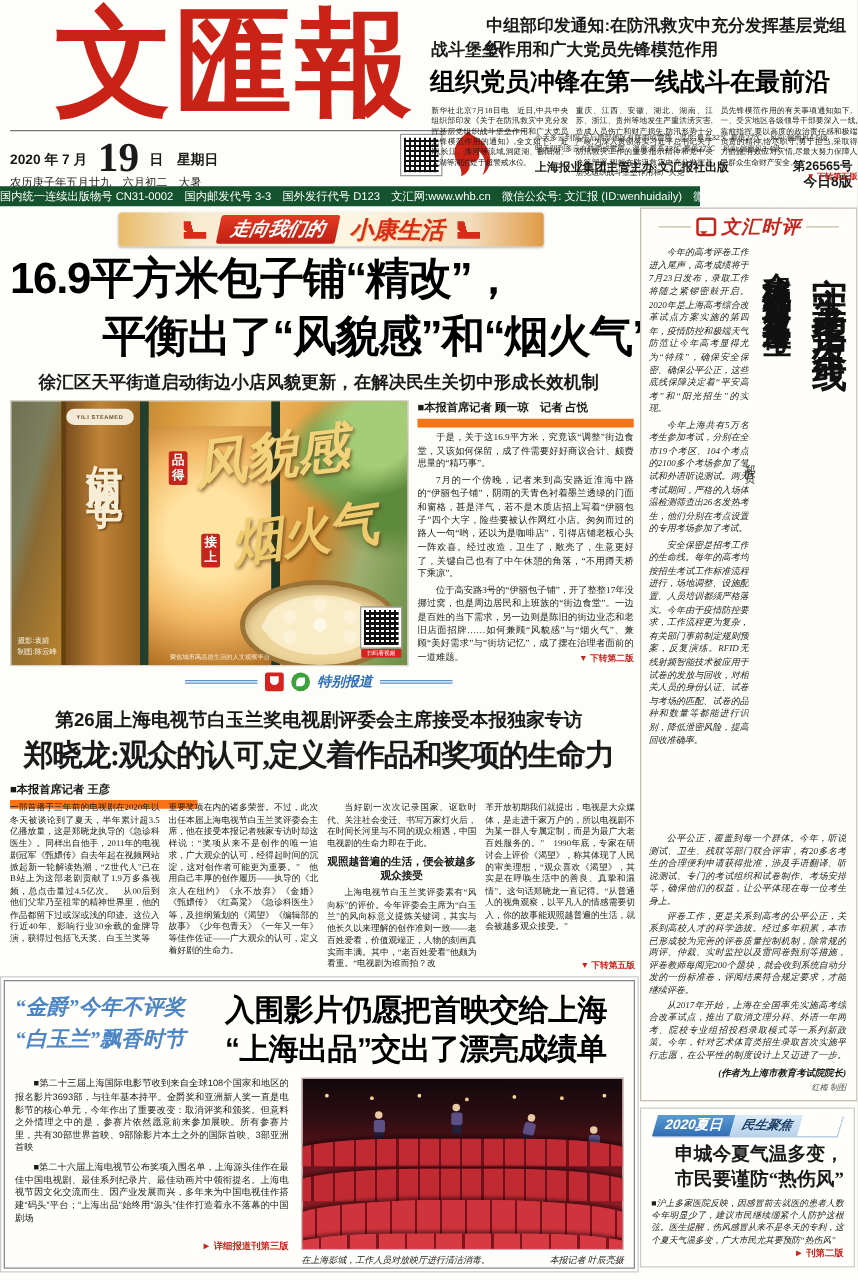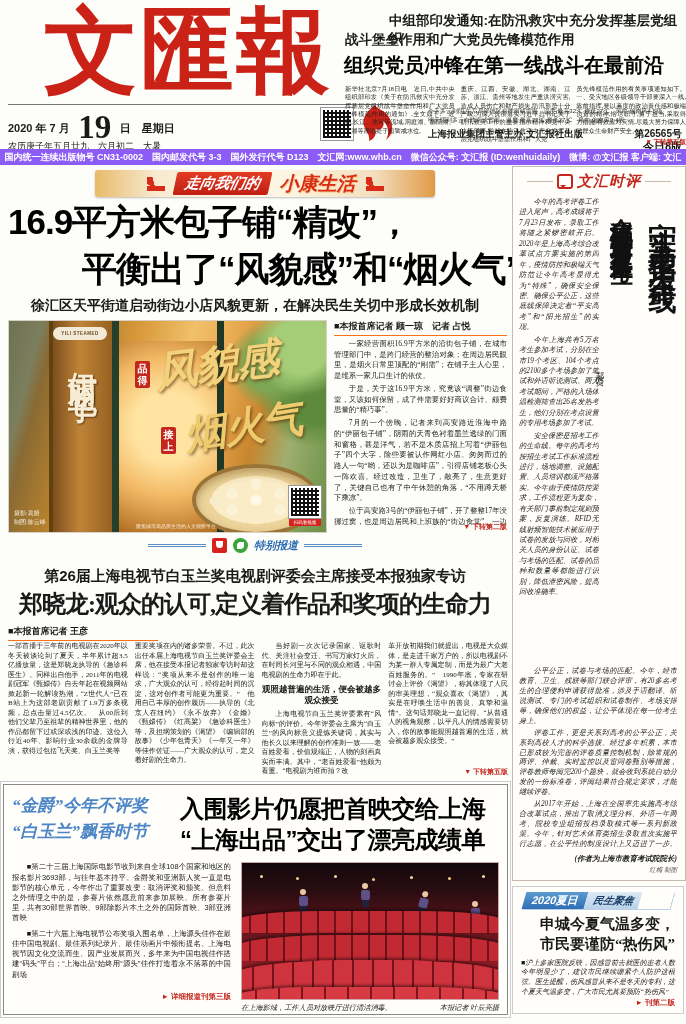--- a/index.html
+++ b/index.html
@@ -25,22 +25,22 @@
       border:2px solid #fff;outline:1px solid #999;}
   #qr-head{left:321px;top:108px;width:28px;height:28px;}
   #logo-head{left:357px;top:104px;width:36px;height:40px;}
   #pub-info{left:428px;top:107px;width:254px;}
   .weather{font-size:6px;line-height:1.5;color:#333;white-space:nowrap;overflow:hidden;}
   #pub-row{display:flex;justify-content:space-between;align-items:flex-start;margin-top:3px;}
   #publisher{font-size:9.5px;font-weight:bold;}
   #issue-col{text-align:right;line-height:1.2;}
   #issue-no{font-size:10px;font-weight:bold;}
   #pages-today{font-size:11px;font-weight:bold;}
-  #red-bar{left:0;top:149px;width:686px;height:16px;background:#8b5cf6;color:#fff;
-      font-size:9px;font-weight:bold;text-align:center;line-height:16px;white-space:nowrap;}
+  #red-bar{left:0;top:149px;width:560px;height:16px;background:#14532d;color:#fff;
+      font-size:9px;font-weight:normal;text-align:center;line-height:16px;white-space:nowrap;}
 
   
   #ts-kicker1{left:389px;top:12px;font-size:13.5px;font-weight:bold;}
   #ts-kicker2{left:345px;top:31px;font-size:13.5px;font-weight:bold;}
   #ts-headline{left:344px;top:52px;width:342px;font-size:20px;font-weight:bold;color:#000;}
   #ts-cols{left:345px;top:85px;width:341px;height:62px;display:flex;gap:6px;}
   .ts-col{flex:1;font-size:6.2px;line-height:1.35;overflow:hidden;}
   #ts-col3{display:flex;flex-direction:column;}
   #ts-col3 .tx{flex:1;overflow:hidden;}
   .jump{color:#c3261c;font-weight:bold;text-align:right;}
@@ -58,21 +58,21 @@
   .xk-deco{width:18px;height:14px;background:
       linear-gradient(to top,#d92c18 0 5px,transparent 5px),
       conic-gradient(from 200deg at 50% 100%,transparent 110deg,#d92c18 111deg 145deg,transparent 146deg);}
 
   
   #bz-h1{left:8px;top:199px;width:500px;font-size:35px;font-weight:bold;letter-spacing:-1px;color:#000;}
   #bz-h2{left:0;top:246px;width:506px;font-size:35px;font-weight:bold;letter-spacing:-1px;color:#000;text-align:right;padding-left:16px;}
   #bz-sub{left:0;top:297px;width:510px;text-align:center;font-size:14px;font-weight:bold;
       font-family:"Liberation Serif","DejaVu Serif",serif;}
   #bz-text{left:334px;top:320px;width:173px;height:212px;}
-  .byline{font-size:9px;font-weight:bold;border-bottom:1px solid #f97316;padding-bottom:2px;margin-bottom:3px;}
+  .byline{font-size:9px;font-weight:bold;border-bottom:7px solid #f97316;padding-bottom:2px;margin-bottom:3px;}
   #bz-paras{height:186px;overflow:hidden;font-size:7.4px;line-height:1.45;}
   #bz-jump{position:absolute;right:0;bottom:0;font-size:7px;}
 
   
   #bz-photo{left:8px;top:320px;width:317px;height:211px;overflow:hidden;border:1px solid #d8d2c6;
       background:linear-gradient(105deg,#6e7152 0%,#7c7f5e 9%,#8a6a33 13%,#b4802e 24%,#d99a3c 36%,
       #f0c06a 50%,#e8a94e 62%,#c8852f 74%,#9fae6f 84%,#7d9c55 93%,#6f8f4a 100%);}
   #bzp-wood{position:absolute;left:40px;top:0;width:60px;height:211px;
       background:linear-gradient(90deg,#7c4f1e,#c08438 45%,#94601f);border-left:4px solid #63410f;
       display:flex;justify-content:center;}
@@ -290,21 +290,20 @@
     <div id="bzp-watermark">聚焦城市高品质生活的人文观察平台</div>
     <div id="bzp-qrwrap">
       <div class="qr" id="bzp-qr"></div>
       <div id="bzp-qrlabel">扫码看视频</div>
     </div>
   </div>
 
   <div class="abs" id="bz-text">
     <div class="byline">■本报首席记者 顾一琼　记者 占悦</div>
     <div id="bz-paras" class="j serif">
-      <p>一家经营面积16.9平方米的沿街包子铺，在城市管理部门中，是跨门经营的整治对象；在周边居民眼里，是烟火日常里顶配的“刚需”；在铺子主人心里，是维系一家几口生计的依仗。</p>
       <p>于是，关于这16.9平方米，究竟该“调整”街边食堂，又该如何保留，成了件需要好好商议合计、颇费思量的“精巧事”。</p>
       <p>7月的一个傍晚，记者来到高安路近淮海中路的“伊丽包子铺”，阴雨的天青色衬着墨兰透绿的门面和窗格，甚是洋气，若不是木质店招上写着“伊丽包子”四个大字，险些要被认作网红小店。匆匆而过的路人一句“哟，还以为是咖啡店”，引得店铺老板心头一阵欢喜。经过改造，卫生了，敞亮了，生意更好了，关键自己也有了中午休憩的角落，“不用蹲天桥下乘凉”。</p>
       <p>位于高安路3号的“伊丽包子铺”，开了整整17年没挪过窝，也是周边居民和上班族的“街边食堂”。一边是百姓的当下需求，另一边则是陈旧的街边业态和老旧店面招牌……如何兼顾“风貌感”与“烟火气”、兼顾“美好需求”与“街坊记忆”，成了摆在治理者面前的一道难题。</p>
 
     </div>
     <div class="jump" id="bz-jump">▼ 下转第二版</div>
   </div>
 
   <div class="abs" id="cmt-box">
     <div id="cmt-header">
@@ -317,21 +316,21 @@
       <p>今年的高考评卷工作进入尾声，高考成绩将于7月23日发布，录取工作将随之紧锣密鼓开启。2020年是上海高考综合改革试点方案实施的第四年，疫情防控和极端天气防范让今年高考显得尤为“特殊”，确保安全保密、确保公平公正，这些底线保障决定着“平安高考”和“阳光招生”的实现。</p>
       <p>今年上海共有5万名考生参加考试，分别在全市19个考区、104个考点的2100多个考场参加了笔试和外语听说测试。两天考试期间，严格的入场体温检测筛查出26名发热考生，他们分别在考点设置的专用考场参加了考试。</p>
       <p>安全保密是招考工作的生命线。每年的高考均按招生考试工作标准流程进行，场地调整、设施配置、人员培训都须严格落实。今年由于疫情防控要求，工作流程更为复杂，有关部门事前制定规则预案，反复演练。RFID无线射频智能技术被应用于试卷的发放与回收，对相关人员的身份认证、试卷与考场的匹配、试卷的品种和数量等都能进行识别，降低泄密风险，提高回收准确率。</p>
     </div>
     <div id="cmt-vert">
       <span id="cmt-v1">守牢高考招考生命线，</span>
       <span id="cmt-v2">全流程确保安全与公平覆盖每位考生</span>
       <span id="cmt-author">郑方贤</span>
     </div>
     <div id="cmt-body" class="j">
-      <p>公平公正，试卷与考场的匹配。今年，经市教育、卫生、残联等部门联合评审，有20多名考生的合理便利申请获得批准，涉及手语翻译、听说测试、专门的考试组织和试卷制作、考场安排等，确保他们的权益，让公平体现在每一位考生身上。</p>
+      <p>公平公正，覆盖到每一个群体。今年，听说测试、卫生、残联等部门联合评审，有20多名考生的合理便利申请获得批准，涉及手语翻译、听说测试、专门的考试组织和试卷制作、考场安排等，确保他们的权益，让公平体现在每一位考生身上。</p>
       <p>评卷工作，更是关系到高考的公平公正，关系到高校人才的科学选拔。经过多年积累，本市已形成较为完善的评卷质量控制机制，除常规的两评、仲裁、实时监控以及雷同卷甄别等措施，评卷教师每阅完200个题块，就会收到系统自动分发的一份标准卷，评阅结果符合规定要求，才能继续评卷。</p>
       <p>从2017年开始，上海在全国率先实施高考综合改革试点，推出了取消文理分科、外语一年两考、院校专业组招投档录取模式等一系列新政策。今年，针对艺术体育类招生录取首次实施平行志愿，在公平性的制度设计上又迈进了一步。本市招考部门将会同招生高校，严格落实教育部阳光招生要求，确保本市高考录取工作平稳顺利。</p>
     </div>
     <div id="cmt-sign">(作者为上海市教育考试院院长)</div>
     <div id="cmt-credit">红梅 制图</div>
   </div>
 
   <div class="abs" id="fest-banner">
     <span class="fest-line"></span>
     <span id="fest-logo-cup"></span>

